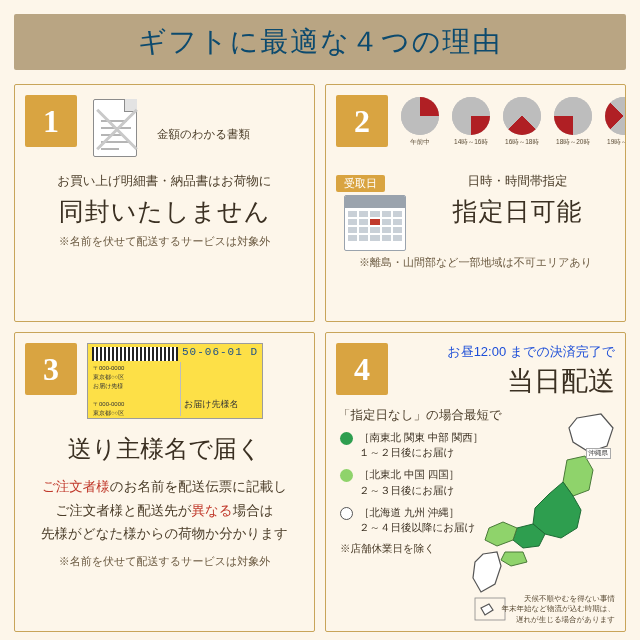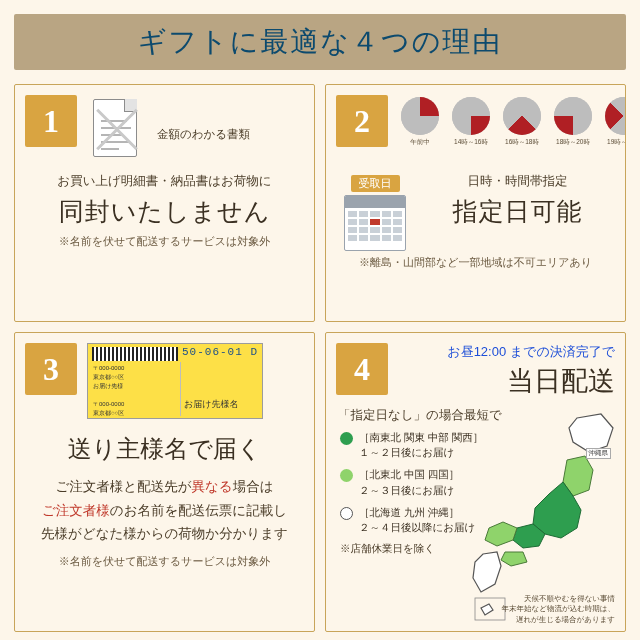--- a/index.html
+++ b/index.html
@@ -143,21 +143,21 @@
     width: 38px; height: 38px; border-radius: 50%;
     margin: 0 auto 3px auto;
     background: #bdbdbd;
     position: relative;
   }
   .pie .wedge {
     position: absolute; inset: 0; border-radius: 50%;
   }
   .pie-label { font-size: 6.5px; color: #5b4c36; white-space: nowrap; }
 
-  .cal-wrap { text-align: center; width: 78px; flex: 0 0 auto; font-family: Liberation Serif, serif; }
+  .cal-wrap { text-align: left; width: 78px; flex: 0 0 auto; font-family: Liberation Serif, serif; }
   .cal-badge {
     display: inline-block;
     background: #d9a441; color: #fff;
     font-size: 11px; padding: 1px 8px; border-radius: 2px;
     margin-bottom: 3px;
   }
   .cal {
     width: 62px; height: 56px;
     margin: 0 auto;
     background: #ffffff;
@@ -382,24 +382,24 @@
 ご依頼主様</div>
           <div class="lbl-right">
             <div class="lbl-r1">お届け先様名</div>
             <div class="lbl-r2">ご依頼主様名</div>
           </div>
         </div>
       </div>
       <div class="cell-body">
         <div class="c3-big">送り主様名で届く</div>
         <div class="c3-text">
+          <span class="red">ご注文者様</span><span>のお名前を配送伝票に記載し</span>
+        </div>
+        <div class="c3-text">
           <span>ご注文者様と配送先が</span><span class="red">異なる</span><span>場合は</span>
-        </div>
-        <div class="c3-text">
-          <span class="red">ご注文者様</span><span>のお名前を配送伝票に記載し</span>
         </div>
         <div class="c3-text">先様がどなた様からの荷物か分かります</div>
         <div class="c3-note">※名前を伏せて配送するサービスは対象外</div>
       </div>
     </div>
 
     <div class="cell">
       <div style="display:flex;align-items:flex-start;gap:10px;">
         <div class="num">4</div>
         <div style="flex:1;">

